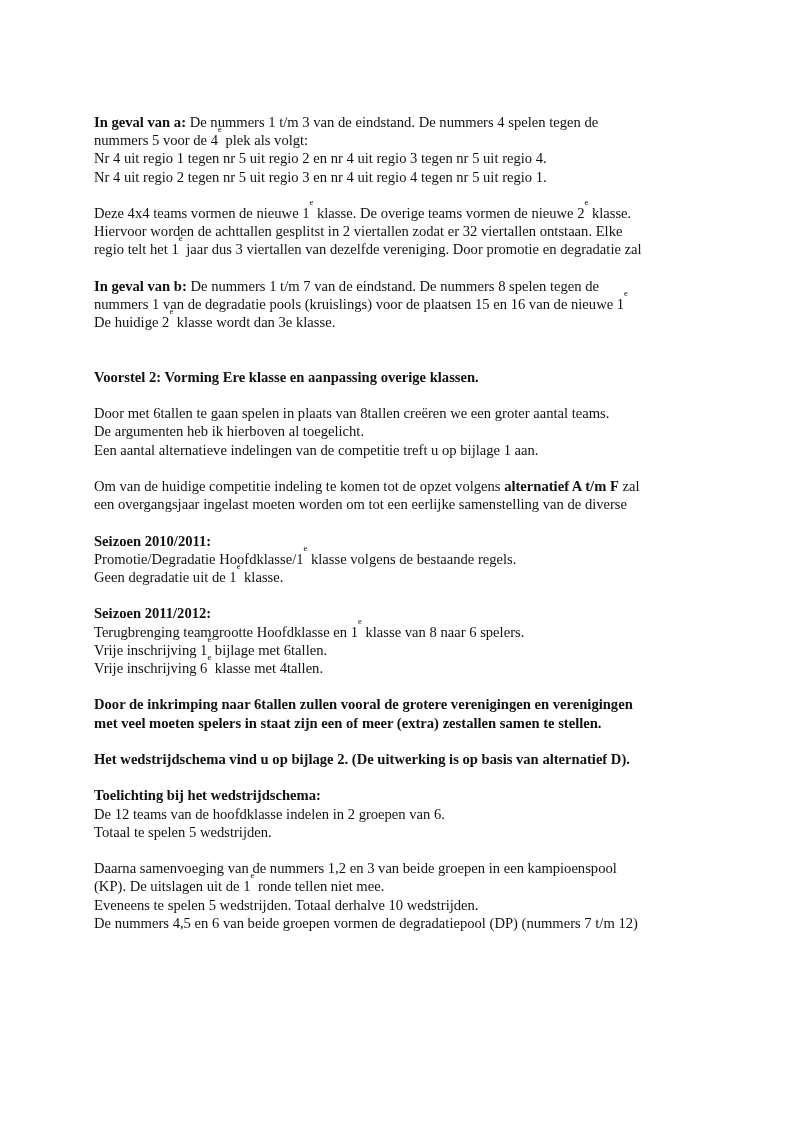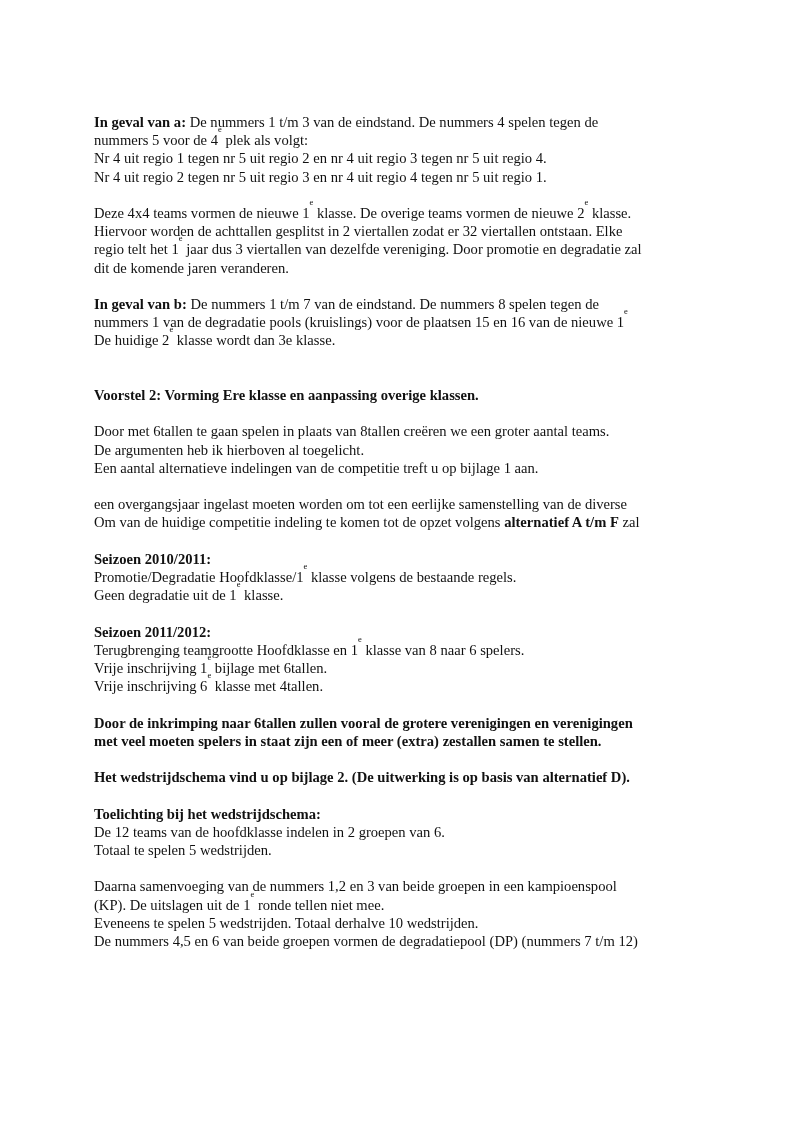--- a/index.html
+++ b/index.html
@@ -22,37 +22,36 @@
 
   <span class="line"><b>In geval van a:</b><span> De nummers 1 t/m 3 van de eindstand. De nummers 4 spelen tegen de</span></span>
   <span class="line"><span>nummers 5 voor de 4</span><sup>e</sup><span> plek als volgt:</span></span>
   <span class="line">Nr 4 uit regio 1 tegen nr 5 uit regio 2 en nr 4 uit regio 3 tegen nr 5 uit regio 4.</span>
   <span class="line">Nr 4 uit regio 2 tegen nr 5 uit regio 3 en nr 4 uit regio 4 tegen nr 5 uit regio 1.</span>
   <span class="gap"></span>
 
   <span class="line"><span>Deze 4x4 teams vormen de nieuwe 1</span><sup>e</sup><span> klasse. De overige teams vormen de nieuwe 2</span><sup>e</sup><span> klasse.</span></span>
   <span class="line">Hiervoor worden de achttallen gesplitst in 2 viertallen zodat er 32 viertallen ontstaan. Elke</span>
   <span class="line"><span>regio telt het 1</span><sup>e</sup><span> jaar dus 3 viertallen van dezelfde vereniging. Door promotie en degradatie zal</span></span>
-  <span class="line">dit de komende jaren veranderen.</span>
   <span class="gap"></span>
 
   <span class="line"><b>In geval van b:</b><span> De nummers 1 t/m 7 van de eindstand. De nummers 8 spelen tegen de</span></span>
   <span class="line"><span>nummers 1 van de degradatie pools (kruislings) voor de plaatsen 15 en 16 van de nieuwe 1</span><sup>e</sup></span>
   <span class="line"><span>De huidige 2</span><sup>e</sup><span> klasse wordt dan 3e klasse.</span></span>
   <span class="gap2"></span>
 
   <span class="line bold">Voorstel 2: Vorming Ere klasse en aanpassing overige klassen.</span>
   <span class="gap"></span>
   <span class="line">Door met 6tallen te gaan spelen in plaats van 8tallen creëren we een groter aantal teams.</span>
   <span class="line">De argumenten heb ik hierboven al toegelicht.</span>
   <span class="line">Een aantal alternatieve indelingen van de competitie treft u op bijlage 1 aan.</span>
   <span class="gap"></span>
 
+  <span class="line"><span>Om van de huidige competitie indeling te komen tot de opzet volgens </span><b>alternatief A t/m F</b><span> zal</span></span>
   <span class="line">een overgangsjaar ingelast moeten worden om tot een eerlijke samenstelling van de diverse</span>
-  <span class="line"><span>Om van de huidige competitie indeling te komen tot de opzet volgens </span><b>alternatief A t/m F</b><span> zal</span></span>
   <span class="gap"></span>
 
   <span class="line bold">Seizoen 2010/2011:</span>
   <span class="line"><span>Promotie/Degradatie Hoofdklasse/1</span><sup>e</sup><span> klasse volgens de bestaande regels.</span></span>
   <span class="line"><span>Geen degradatie uit de 1</span><sup>e</sup><span> klasse.</span></span>
   <span class="gap"></span>
 
   <span class="line bold">Seizoen 2011/2012:</span>
   <span class="line"><span>Terugbrenging teamgrootte Hoofdklasse en 1</span><sup>e</sup><span> klasse van 8 naar 6 spelers.</span></span>
   <span class="line"><span>Vrije inschrijving 1</span><sup>e</sup><span> bijlage met 6tallen.</span></span>

